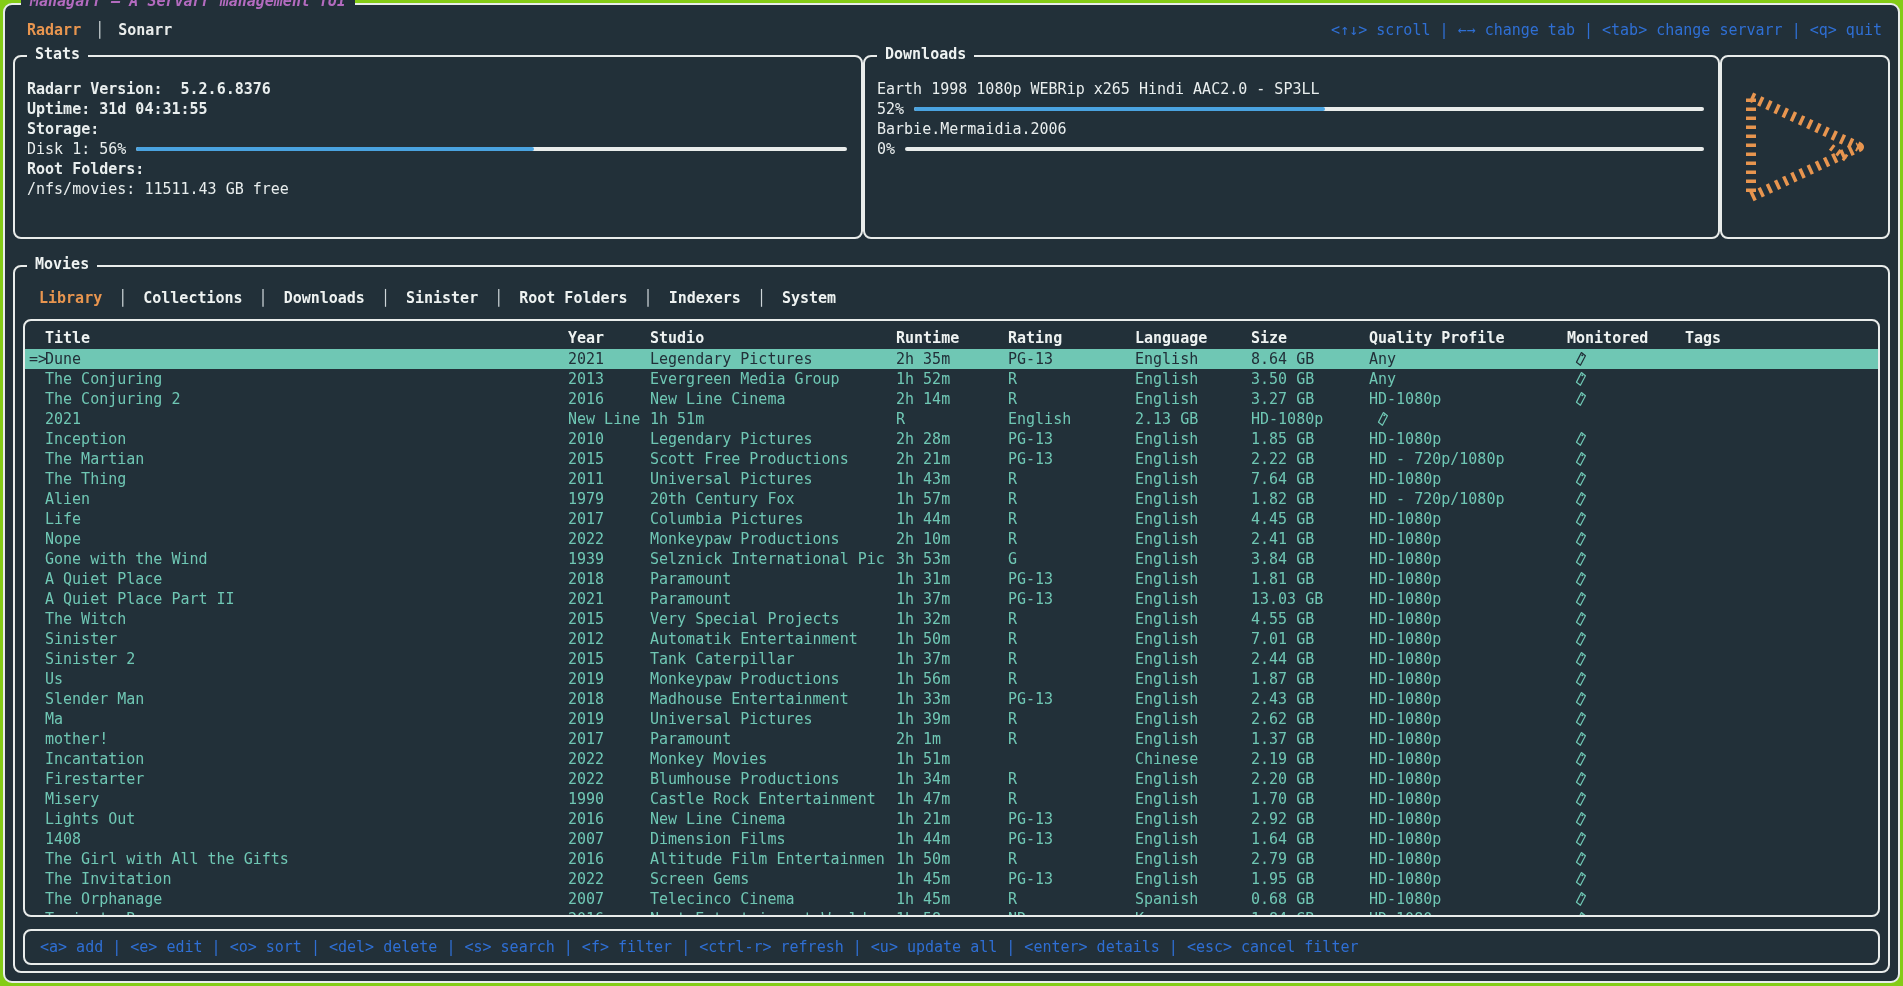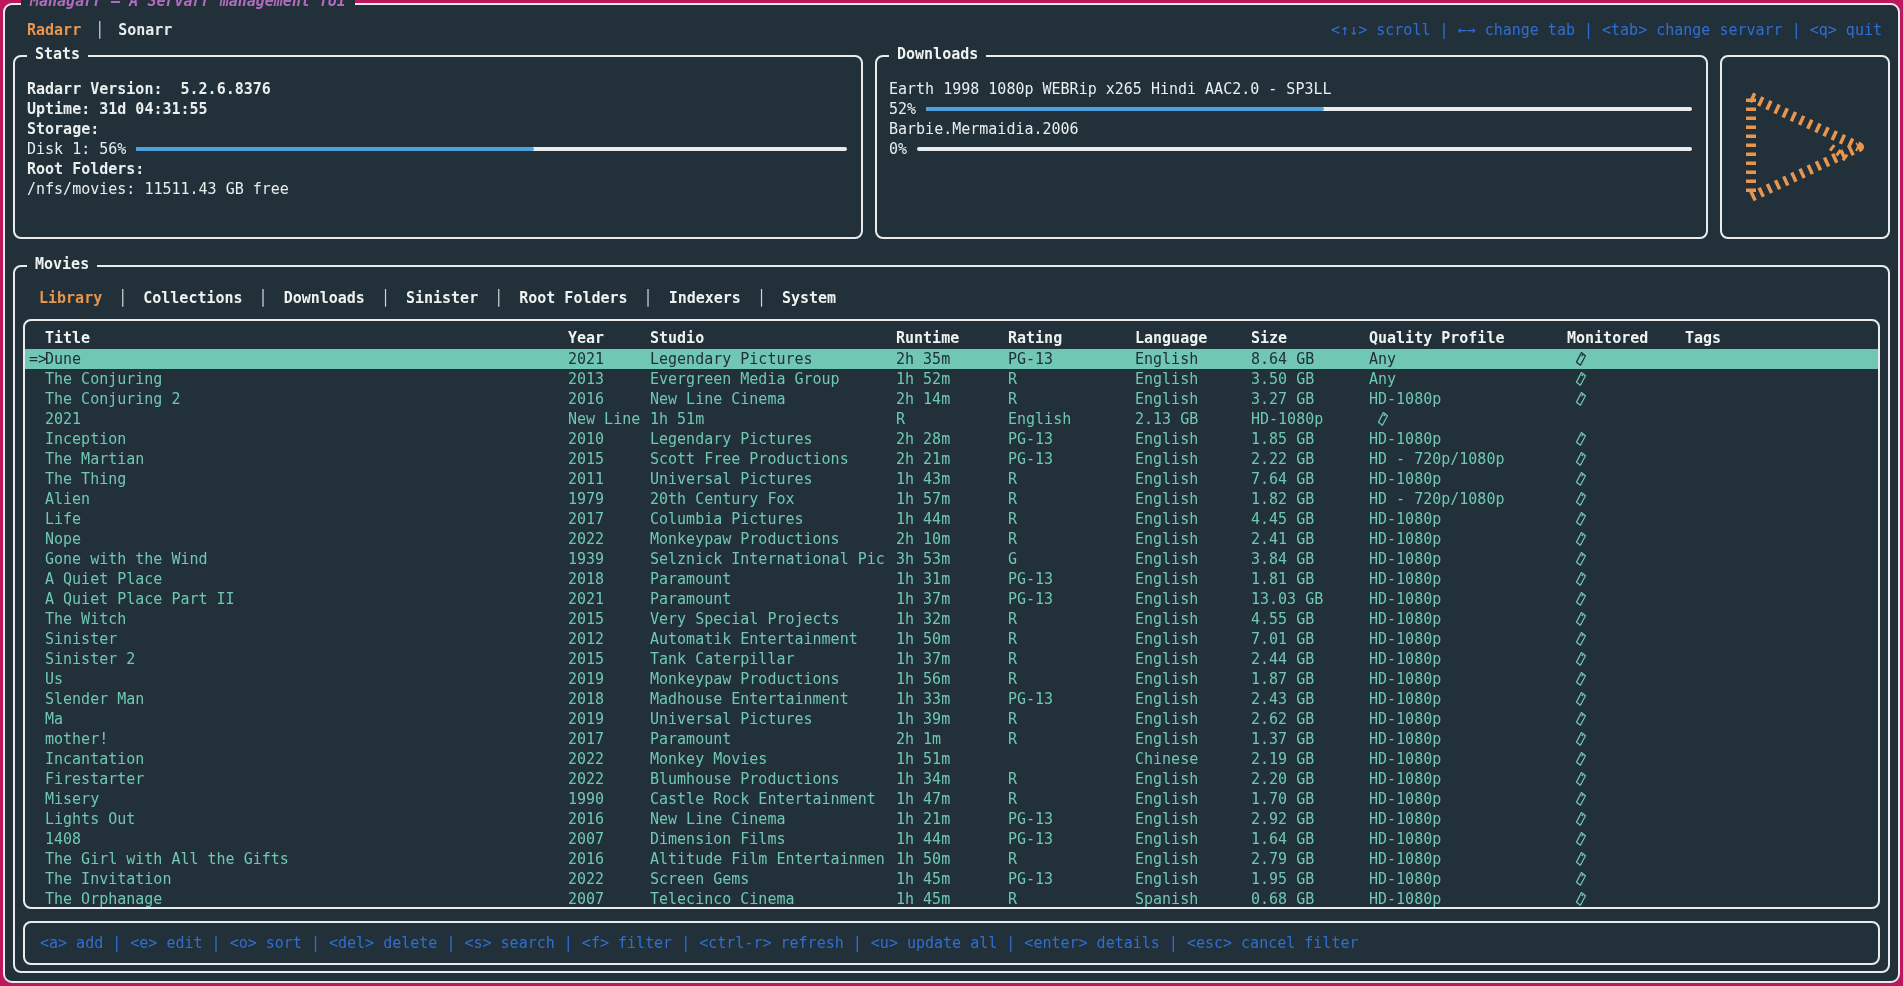--- a/index.html
+++ b/index.html
@@ -1,30 +1,30 @@
 <!DOCTYPE html>
 <html><head>
 <meta charset="utf-8">
 <style>
   *{box-sizing:border-box}
   html,body{margin:0;padding:0;overflow:hidden}
   body{background:#141d24;font-family:"DejaVu Sans Mono",monospace}
-  .screen{position:relative;width:1903px;height:986px;background:#be185d}
+  .screen{position:relative;width:1903px;height:986px;background:#84cc16}
   .app{position:absolute;inset:3px;background:#223039;border:2px solid #e9eceb;border-radius:9px;
        display:flex;flex-direction:column;padding:16px 8px 8px}
   .app-title{position:absolute;top:-13px;left:16px;background:#223039;padding:0 9px;
              color:#b36bbf;font-weight:bold;font-style:italic;font-size:15px;white-space:pre}
   .topbar{flex:0 0 auto;height:26px;display:flex;justify-content:space-between;align-items:center;padding:0 8px;margin-top:-4px}
   .servarr-tabs{display:flex;align-items:center;font-size:15px;font-weight:bold}
   .stab{padding:0 6px;color:#e9eceb;cursor:default}
   .stab.active{color:#e8954f}
   .vsep{color:#cdd5d8;font-weight:normal;margin:0 8px}
   .help{color:#2f6fd4;font-size:15px;white-space:pre}
   
-  .panels{flex:0 0 auto;display:flex;gap:12px;height:184px;margin-top:12px}
+  .panels{flex:0 0 auto;display:flex;gap:0;height:184px;margin-top:12px}
   .panel{position:relative;border:2px solid #e9eceb;border-radius:8px;background:#223039;padding:22px 12px 8px}
   .panel-title{position:absolute;top:-12px;left:12px;background:#223039;padding:0 8px;
                color:#eef2f1;font-weight:bold;font-size:15px}
   .panel-stats{width:850px}
   .panel-downloads{flex:1}
   .panel-logo{width:170px;display:flex;align-items:center;justify-content:center;padding:8px}
   .line{height:20px;display:flex;align-items:center;font-size:15px;color:#e9eeee;white-space:pre}
   .b{font-weight:bold}
   .gauge{flex:1;height:4px;background:#e9eceb;border-radius:3px;position:relative;margin-left:10px;margin-right:2px}
   .gauge .fill{position:absolute;left:0;top:0;height:100%;background:#4aa3e0;border-radius:3px}
@@ -41,21 +41,21 @@
   .grid{display:grid;grid-template-columns:523px 82px 246px 112px 127px 116px 118px 198px 118px 1fr;
         padding-left:20px}
   .thead{flex:0 0 auto;height:28px;align-items:end;padding-bottom:2px;font-weight:bold;color:#eef2f1;font-size:15px}
   .cell{overflow:hidden;white-space:pre}
   .tbody{flex:0 0 auto}
   .trow{position:relative;height:20px;line-height:20px;color:#6fc7b4;font-size:15px;align-content:center}
   .trow .arrow{position:absolute;left:4px;top:0;width:20px;font-size:15px}
   .trow.selected{background:#6fc7b4;color:#223039}
   .monitored-cell{display:flex;align-items:center;padding-left:6px}
   .tag-icon{width:14px;height:16px;display:block}
-  .footer{flex:0 0 auto;height:44px;border:2px solid #e9eceb;border-radius:8px;margin-top:12px;
+  .footer{flex:0 0 auto;height:36px;border:2px solid #e9eceb;border-radius:8px;margin-top:12px;
           display:flex;align-items:center;padding:0 15px;color:#2f6fd4;font-size:15px;white-space:pre}
 </style>
 </head>
 <body>
 
 <div class="screen">
   <div class="app">
     <div class="app-title">Managarr – A Servarr management TUI</div>
 
     <div class="topbar">

